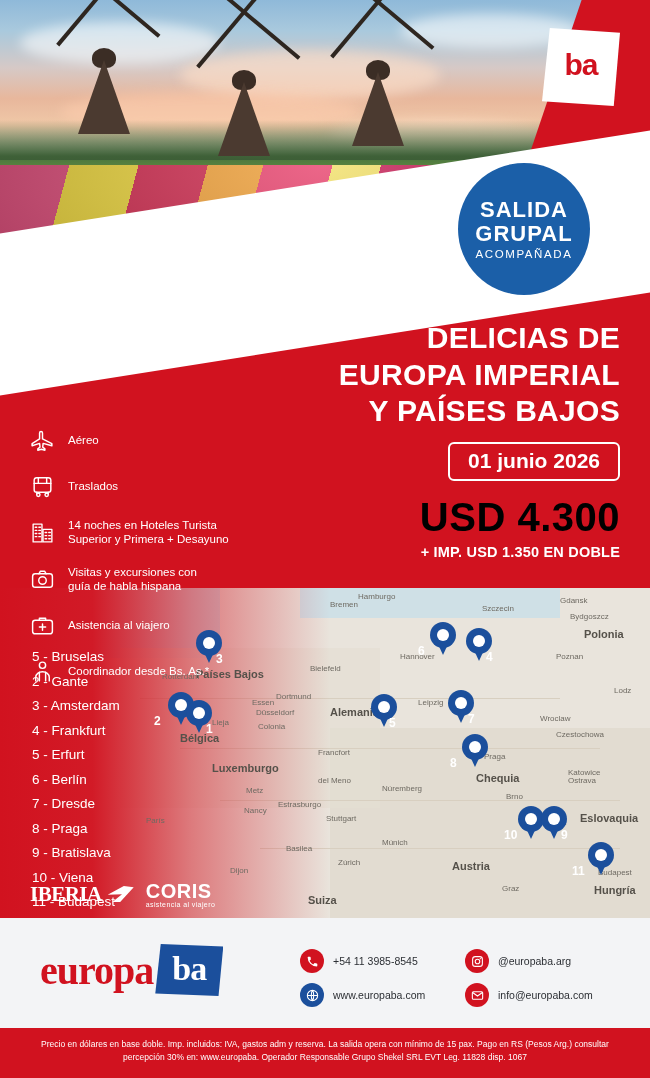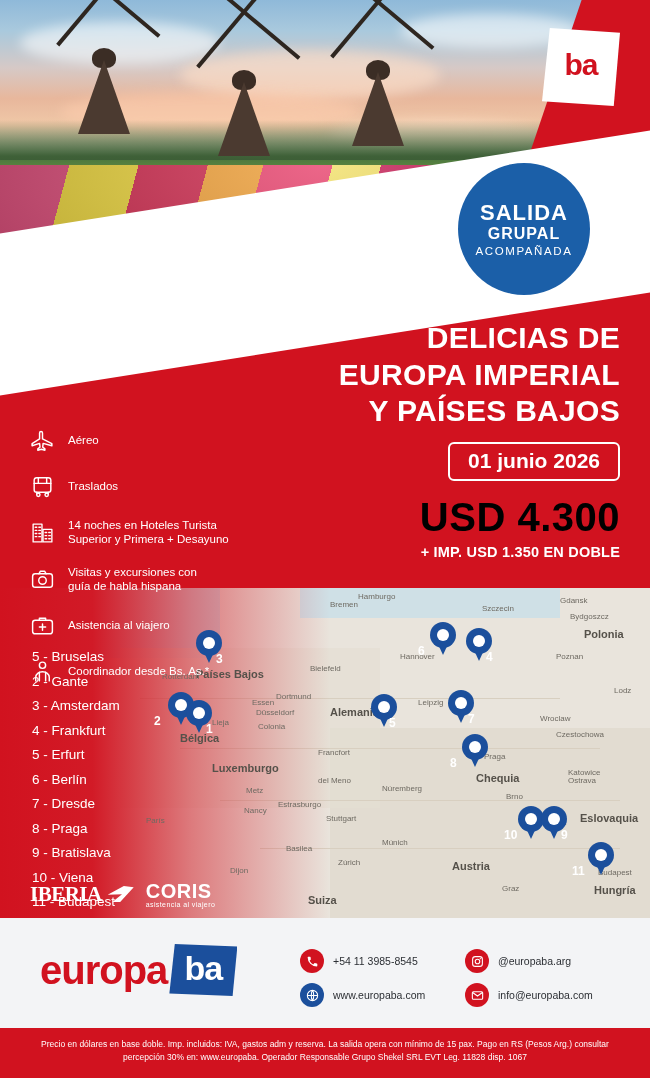--- a/index.html
+++ b/index.html
@@ -145,21 +145,21 @@
     top: 163px; left: 458px;
     width: 132px; height: 132px;
     border-radius: 50%;
     background: #1b5fa8;
     color: #ffffff;
     text-align: center;
     z-index: 7;
     display: flex; flex-direction: column; align-items: center; justify-content: center;
   }
   .badge .l1 { font-size: 22px; font-weight: bold; letter-spacing: 1px; line-height: 1.08; }
-  .badge .l2 { font-size: 16px; font-weight: bold; letter-spacing: 1px; line-height: 1.08; }
+  .badge .l2 { font-size: 22px; font-weight: bold; letter-spacing: 1px; line-height: 1.08; }
   .badge .l3 { font-size: 11.5px; letter-spacing: 1.6px; margin-top: 3px; }
 
   
   .title-block {
     position: absolute;
     top: 320px; right: 30px;
     width: 400px;
     text-align: right;
     color: #ffffff;
     z-index: 6;
@@ -300,21 +300,21 @@
   
   .footer {
     position: absolute;
     top: 918px; left: 0;
     width: 650px; height: 110px;
     background: #f3f4f6;
     z-index: 8;
   }
   .europaba {
     position: absolute; top: 26px; left: 40px;
-    display: flex; align-items: center;
+    display: flex; align-items: center; font-family: Liberation Serif, serif;
   }
   .europaba .word {
     font-size: 40px; font-weight: bold; color: #d1121f;
     letter-spacing: -1px;
   }
   .europaba .bbox {
     position: relative;
     margin-left: 2px;
     width: 68px; height: 52px;
     background: #1b4f9c;

